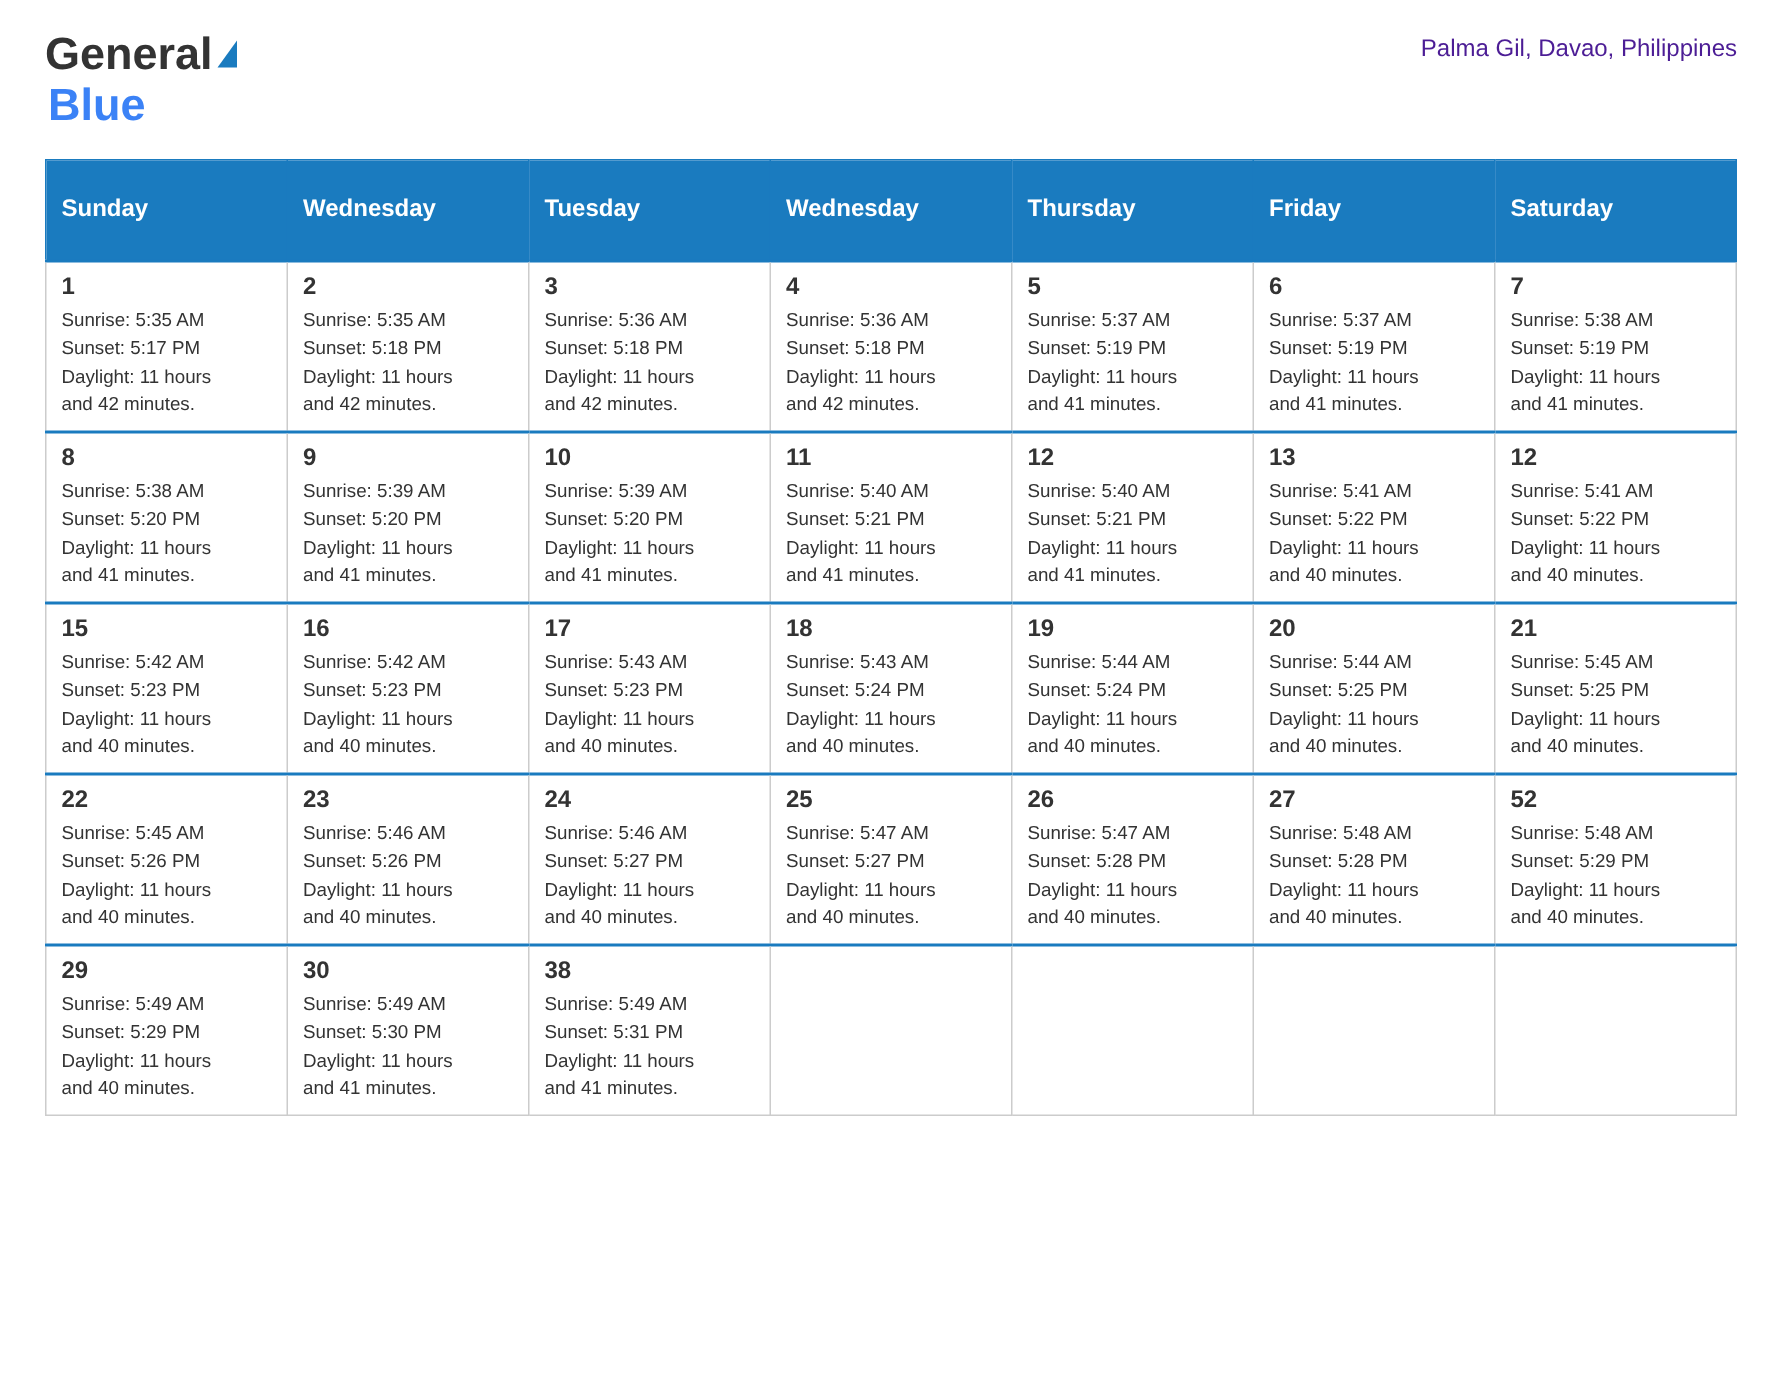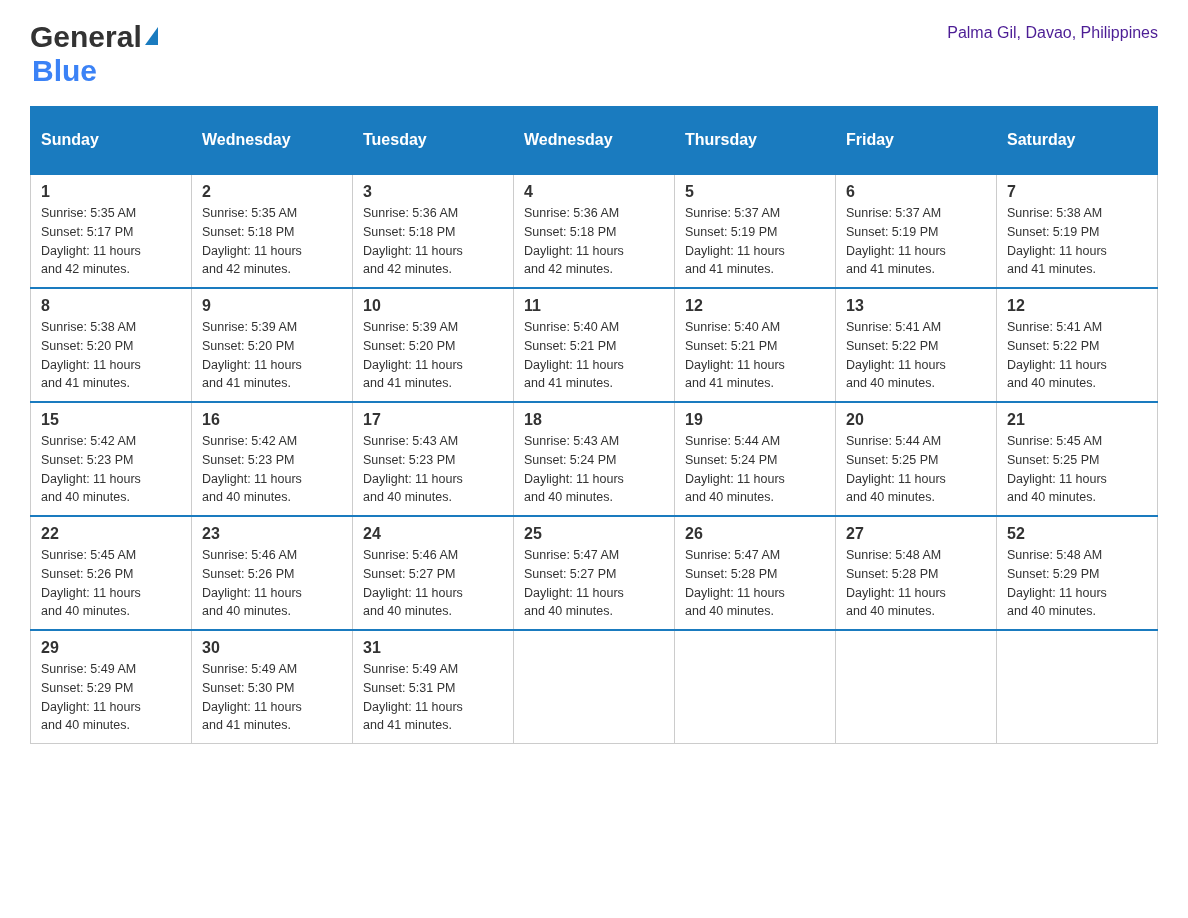--- a/index.html
+++ b/index.html
@@ -233,21 +233,21 @@
       <tr>
         <td>
           <span class="day-num">29</span>
           <div class="day-info">Sunrise: 5:49 AM<br>Sunset: 5:29 PM<br>Daylight: 11 hours<br>and 40 minutes.</div>
         </td>
         <td>
           <span class="day-num">30</span>
           <div class="day-info">Sunrise: 5:49 AM<br>Sunset: 5:30 PM<br>Daylight: 11 hours<br>and 41 minutes.</div>
         </td>
         <td>
-          <span class="day-num">31</span>
+          <span class="day-num">38</span>
           <div class="day-info">Sunrise: 5:49 AM<br>Sunset: 5:31 PM<br>Daylight: 11 hours<br>and 41 minutes.</div>
         </td>
         <td class="empty-cell"></td>
         <td class="empty-cell"></td>
         <td class="empty-cell"></td>
         <td class="empty-cell"></td>
       </tr>
     </tbody>
 </table>
 

